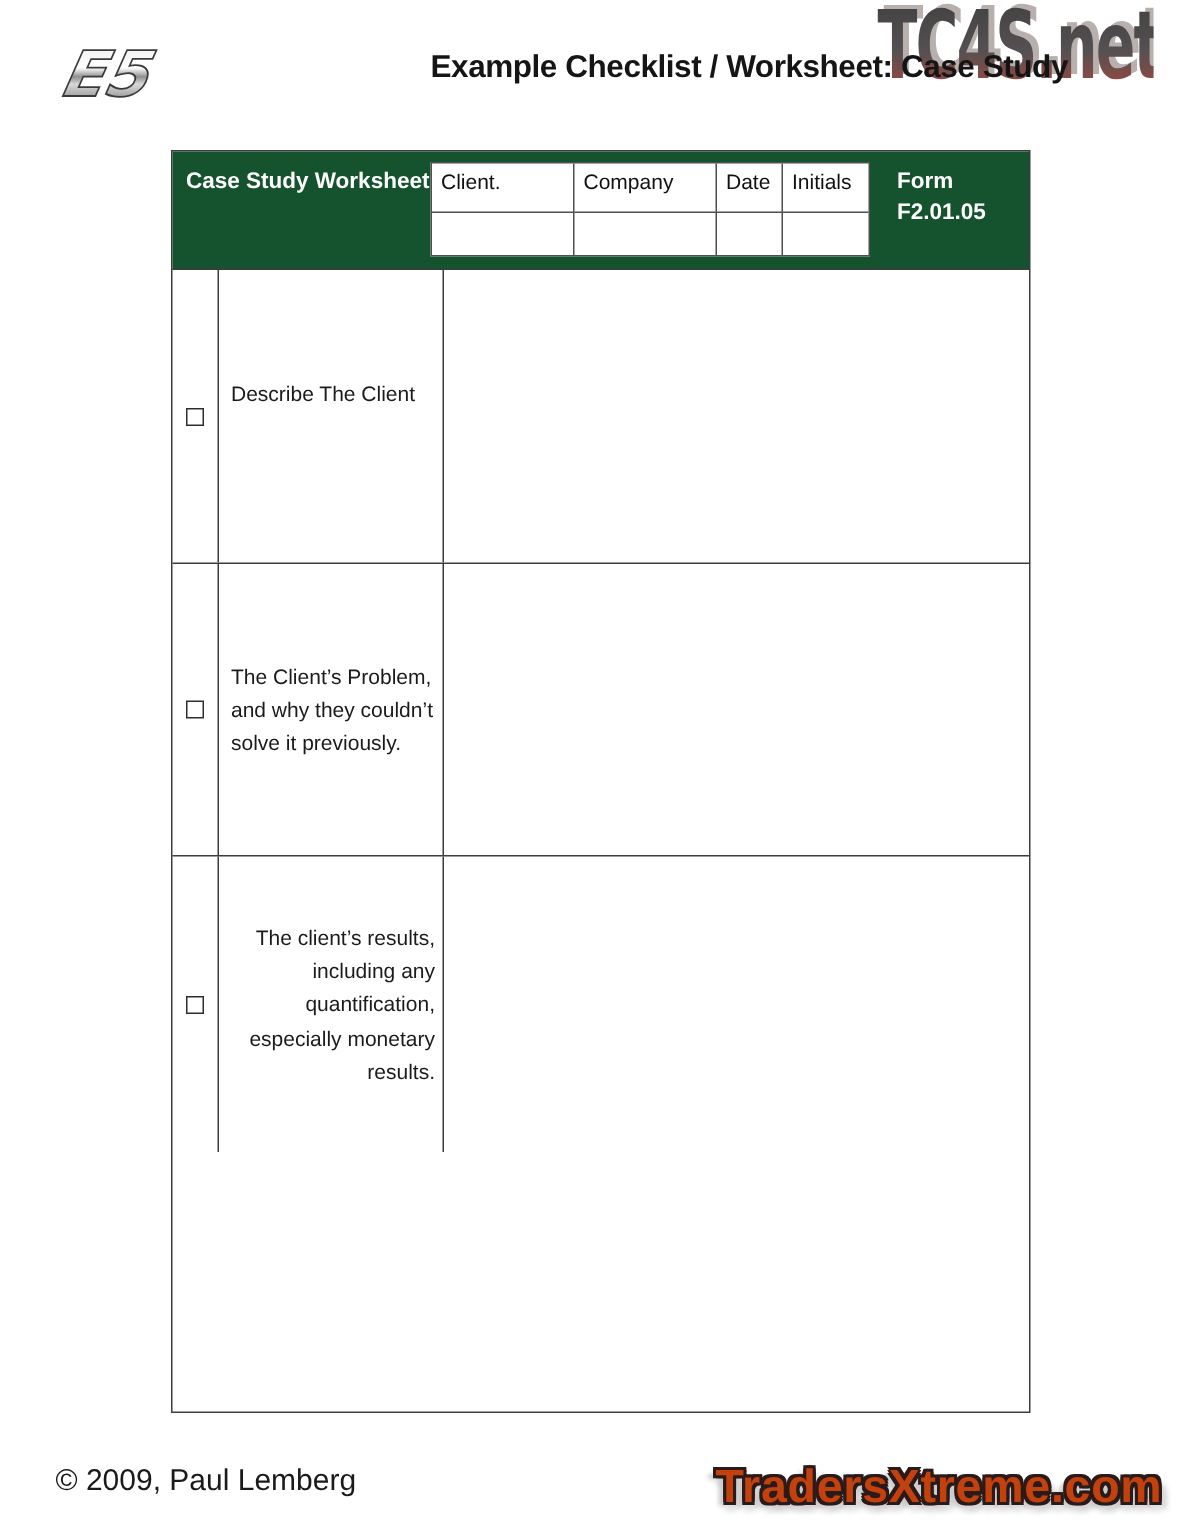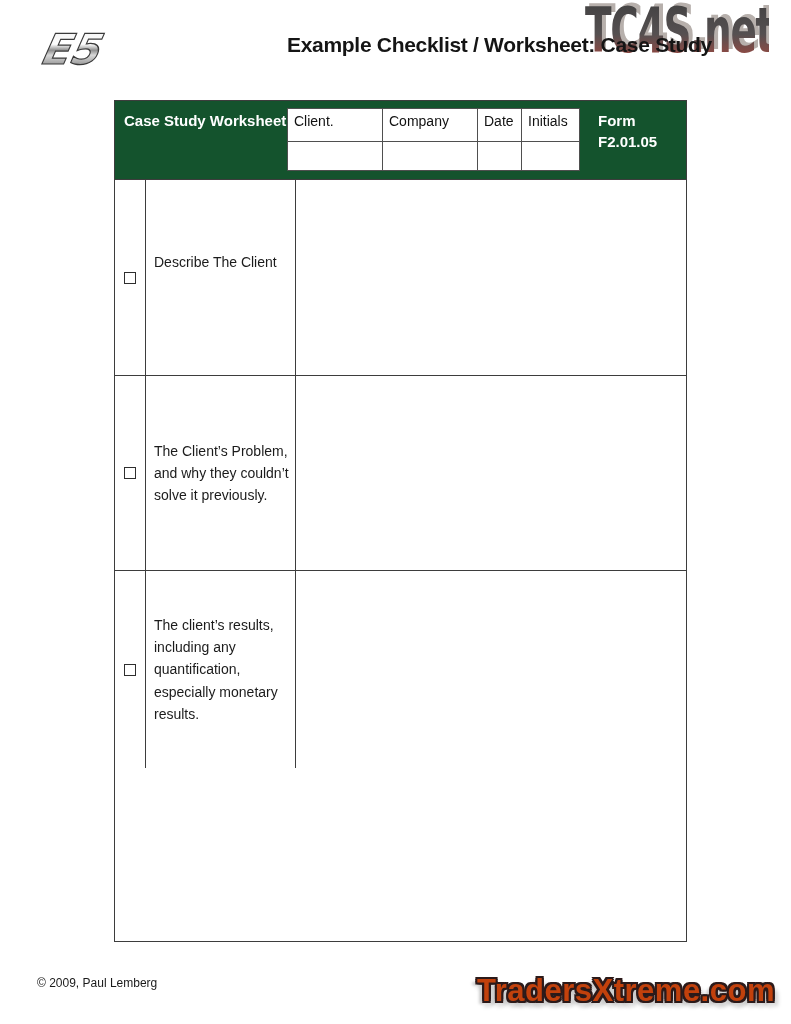--- a/index.html
+++ b/index.html
@@ -52,37 +52,37 @@
     align-items:center; justify-content:center; flex:none;
   }
   .checkbox {
     width:12px; height:12px; border:1.5px solid #2e2e2e; background:transparent;
   }
   .cell-label {
     width:150px; border-right:1px solid #3d3d3d; display:flex; align-items:center;
     padding:0 5px 0 8px; font-size:14px; line-height:1.58; color:#1b1b1b; flex:none;
   }
   .cell-content { flex:1; }
-  .r1 { height:196px; } .r2 { height:195px; } .r3 { height:172px; } .r4 { height:197px; }
+  .r1 { height:196px; } .r2 { height:195px; } .r3 { height:172px; } .r4 { height:197px;text-align:right; }
   .r1 .cell-label { align-items:center; padding-bottom:30px; }
 
   
   .dlsub {
     position:absolute; left:254px; top:488px; z-index:5;
     font-family:"DejaVu Serif", serif; font-weight:bold; font-size:36px;
     letter-spacing:1px; color:#C8242B; white-space:nowrap;
     text-shadow:
       -2px -2px 0 #ffffff, 2px -2px 0 #ffffff, -2px 2px 0 #ffffff, 2px 2px 0 #ffffff,
       -3px 0 0 #ffffff, 3px 0 0 #ffffff, 0 -3px 0 #ffffff, 0 3px 0 #ffffff,
       5px 6px 5px rgba(130,130,130,0.75);
   }
 
   
   .copyright {
-    position:absolute; left:37px; top:976px; font-size:12px; color:#1a1a1a;
+    position:absolute; left:37px; top:976px; font-size:20px; color:#1a1a1a;
   }
   .traders {
     position:absolute; left:477px; top:973px; z-index:5;
     font-size:31px; font-weight:bold; letter-spacing:0.5px; color:#c2410c; white-space:nowrap;
     text-shadow:
       -2px -2px 0 #2b1a1a, 2px -2px 0 #2b1a1a, -2px 2px 0 #2b1a1a, 2px 2px 0 #2b1a1a,
       -2px 0 0 #2b1a1a, 2px 0 0 #2b1a1a, 0 -2px 0 #2b1a1a, 0 2px 0 #2b1a1a,
       -5px 3px 3px #c9c9c9, 5px 5px 4px #c9c9c9, 0 6px 4px #d4d4d4;
   }
 </style>

